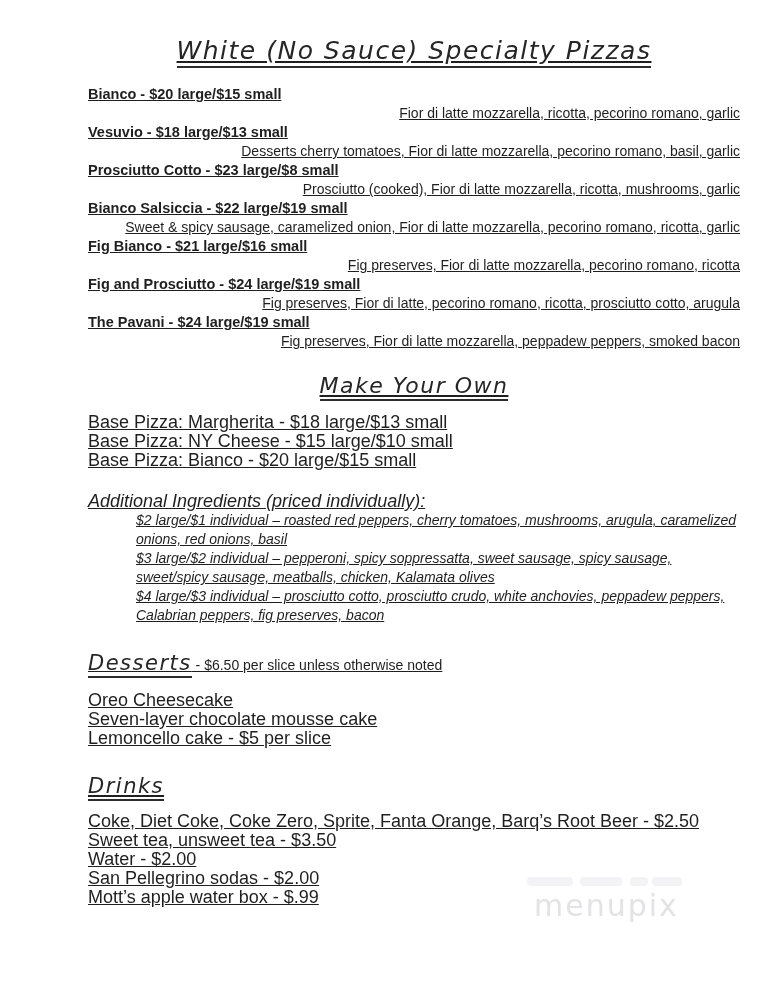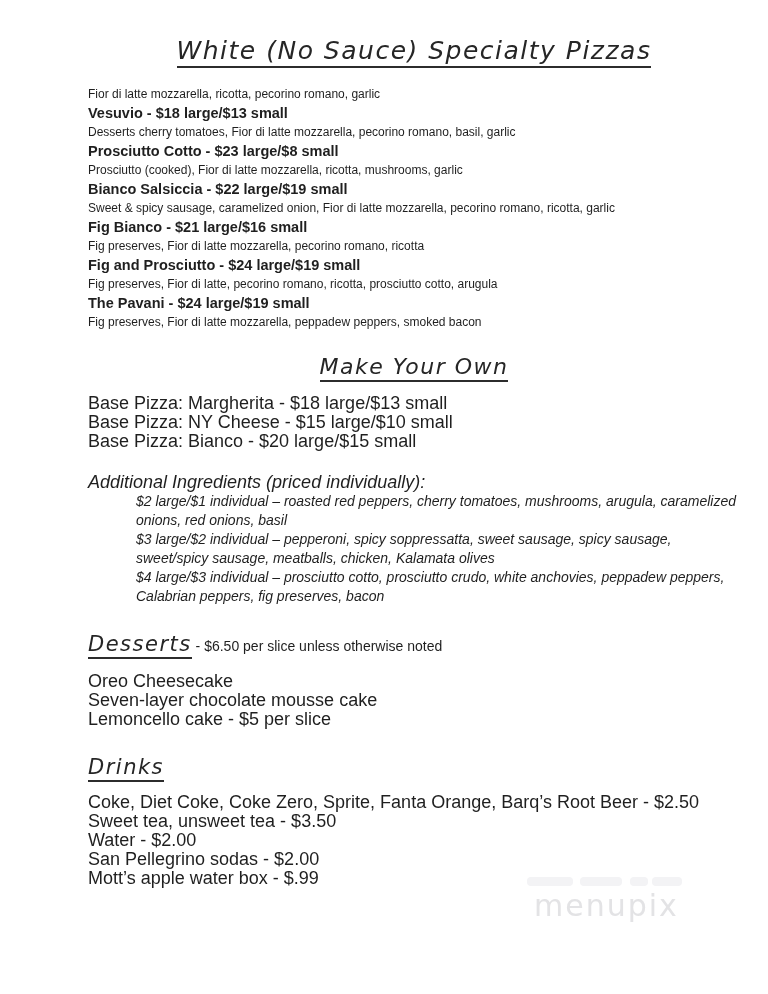--- a/index.html
+++ b/index.html
@@ -5,39 +5,39 @@
   html, body { margin:0; padding:0; background:#ffffff; }
   .page {
     position: relative;
     width: 768px;
     height: 994px;
     background: #ffffff;
     font-family: "Liberation Sans", sans-serif;
     color: #1f1f1f;
     overflow: hidden;
   }
-  .content { padding: 36px 28px 0 88px; }
+  .content { padding: 36px 28px 0 88px; text-decoration: underline; }
 
   
   .script {
     font-family: "DejaVu Sans", sans-serif;
     font-style: italic;
     font-weight: 400;
     letter-spacing: 1.5px;
     color: #262626;
   }
   .underlined { border-bottom: 2px solid #2c2c2c; padding-bottom: 1px; }
 
   .doc-title { text-align: center; font-size: 25px; margin: 0 0 20px 0; }
   .section-title-center { text-align: center; font-size: 22px; margin: 22px 0 14px 0; }
   .section-title-left { font-size: 21px; margin: 26px 0 14px 0; }
 
   .line { font-size: 18px; line-height: 19px; white-space: nowrap; }
   .item-name { font-weight: bold; font-size: 14.5px; line-height: 19px; white-space: nowrap; }
-  .item-desc { font-size: 12px; line-height: 19px; white-space: nowrap; }
+  .item-desc { font-size: 14px; line-height: 19px; white-space: nowrap; text-align: right; }
 
   .ital { font-style: italic; }
   .additional-block { margin-top: 22px; }
   .tier { margin-left: 48px; max-width: 600px; font-size: 14px; line-height: 19px; font-style: italic; }
 
   .dessert-header { margin-top: 26px; font-size: 14px; line-height: 24px; }
   .dessert-header .script { font-size: 21px; }
   .dessert-note { font-size: 14px; color: #1f1f1f; }
   .group { margin-top: 14px; }
 
@@ -66,20 +66,21 @@
 </head>
 <body>
 
 <div class="page">
   <div class="content">
 
     <h1 class="doc-title"><span class="script underlined">White (No Sauce) Specialty Pizzas</span></h1>
 
     <div>
       <div>
+        <div class="item-name">Bianco - $20 large/$15 small</div>
         <div class="item-desc">Fior di latte mozzarella, ricotta, pecorino romano, garlic</div>
       </div>
       <div>
         <div class="item-name">Vesuvio - $18 large/$13 small</div>
         <div class="item-desc">Desserts cherry tomatoes, Fior di latte mozzarella, pecorino romano, basil, garlic</div>
       </div>
       <div>
         <div class="item-name">Prosciutto Cotto - $23 large/$8 small</div>
         <div class="item-desc">Prosciutto (cooked), Fior di latte mozzarella, ricotta, mushrooms, garlic</div>
       </div>

